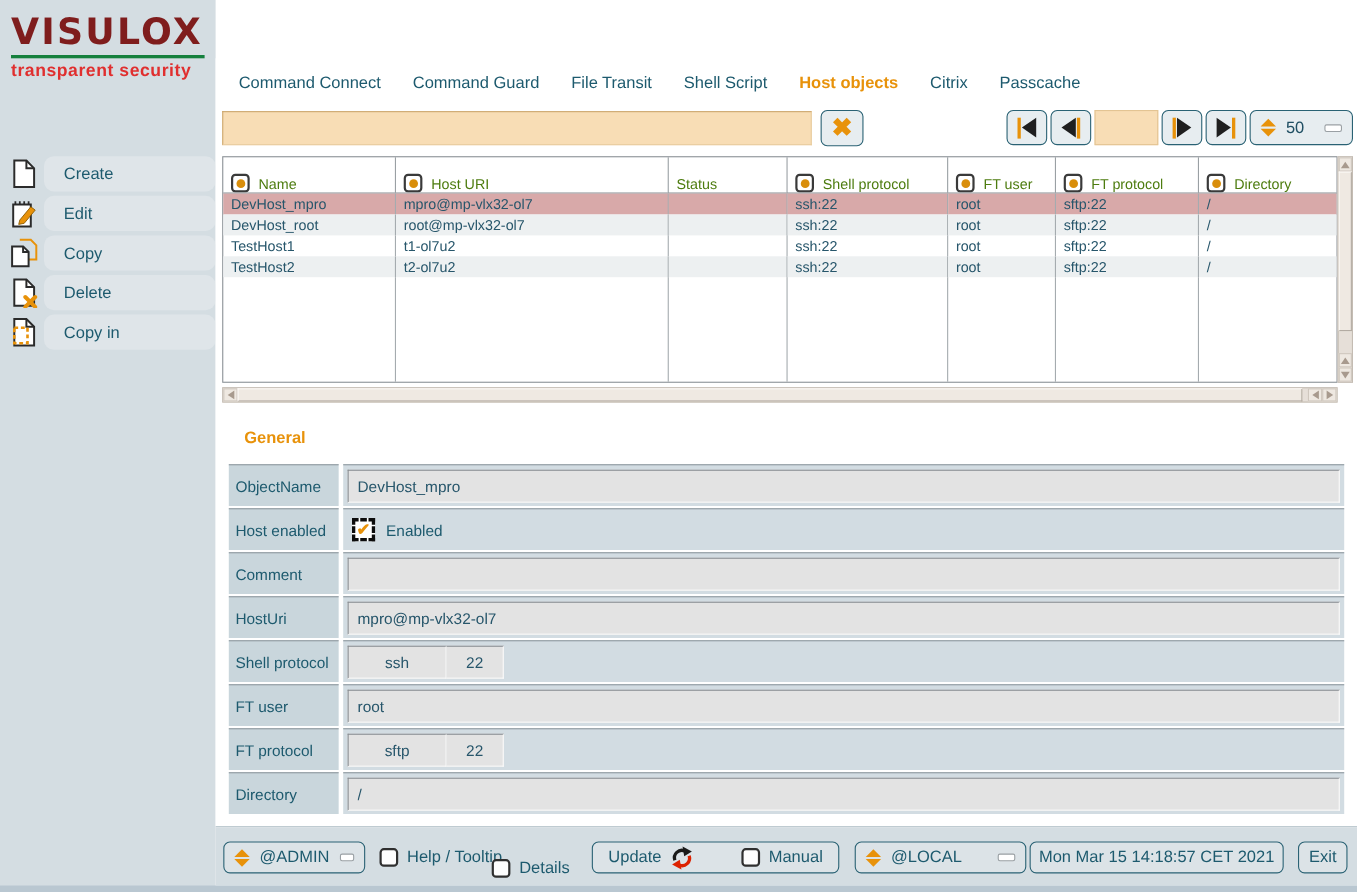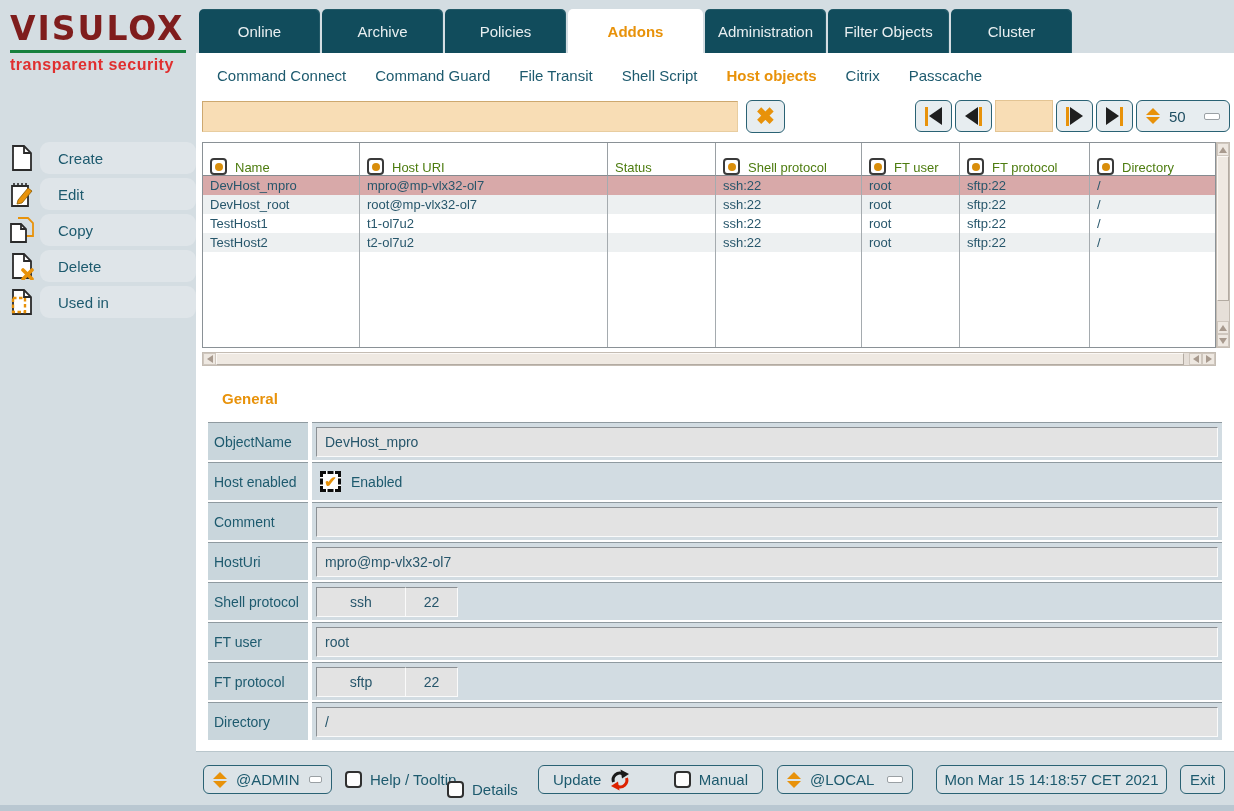--- a/index.html
+++ b/index.html
@@ -84,21 +84,21 @@
   .ffield.small { flex:0 0 90px; justify-content:center; text-align:center; padding:0; }
   .ffield.port { flex:0 0 52px; border-left:none; }
   .chk-dashed { width:21px; height:21px; border:3px dashed #0d0d0d; background:#fff; display:flex; align-items:center; justify-content:center; margin:0 10px 0 4px; color:#e8920a; font-weight:bold; font-size:15px; line-height:1; cursor:pointer; }
   .chk-label { color:#1d5a6e; font-size:14px; }
 
   
   .footer-sep { position:absolute; left:196px; top:751px; width:1038px; height:1px; background:#b9c6cc; }
   .footer { position:absolute; left:196px; top:752px; width:1038px; height:53px; background:#d4dde2; }
   .fctrl { position:absolute; top:13px; height:29px; border:1px solid #2a6274; border-radius:6px; background:#dce3e7; display:flex; align-items:center; font-size:15px; color:#1d5a6e; cursor:pointer; }
   .sel-admin { left:7px; width:129px; padding:0 9px; gap:9px; }
-  .sel-local { left:581px; width:136px; padding:0 9px; gap:9px; }
+  .sel-local { left:581px; width:156px; padding:0 9px; gap:9px; }
   .date-box { left:740px; width:231px; justify-content:center; cursor:default; }
   .exit-btn { left:984px; width:45px; justify-content:center; }
   .upd-group { left:342px; width:225px; padding:0 14px; justify-content:space-between; }
   .upd-left { display:flex; align-items:center; gap:8px; }
   .fcheck-wrap { position:absolute; top:13px; display:flex; align-items:center; gap:8px; color:#1d5a6e; font-size:15px; height:29px; }
   .fcheck { width:17px; height:17px; border:2px solid #2f2f2f; border-radius:4px; background:#fdfdfd; cursor:pointer; }
   .help-wrap { left:149px; } .details-wrap { left:251px;margin-top:10px; }
   .mini-check { display:flex; align-items:center; gap:8px; }
 
   .bottom-strip { position:absolute; left:0; top:805px; width:1234px; height:6px; background:#b9c7d1; }
@@ -158,38 +158,27 @@
           </div>
       </div>
 
       <div class="side-item">
         <svg class="side-ico" viewBox="0 0 26 28">
           <path d="M4 2 h11 l7 7 v17 H4 z" fill="#fff" stroke="#2b2b2b" stroke-width="1.8"></path>
           <path d="M15 2 v7 h7" fill="none" stroke="#2b2b2b" stroke-width="1.8"></path>
           <rect x="4" y="10" width="12" height="14" fill="none" stroke="#e8920a" stroke-width="2.4" stroke-dasharray="3.5 2.5"></rect>
         </svg>
         <div class="side-pill">
-            <span>Used in</span>
+            <span>Copy in</span>
           </div>
       </div>
 
     </div>
   </div>
 
-  <div class="topstrip">
-    <div class="tabs">
-      <div class="tab">Online</div>
-      <div class="tab">Archive</div>
-      <div class="tab">Policies</div>
-      <div class="tab wide active">Addons</div>
-      <div class="tab">Administration</div>
-      <div class="tab">Filter Objects</div>
-      <div class="tab">Cluster</div>
-    </div>
-  </div>
 
   <div class="content">
 
     <div class="subnav">
       <span>Command Connect</span>
       <span>Command Guard</span>
       <span>File Transit</span>
       <span>Shell Script</span>
       <span class="active">Host objects</span>
       <span>Citrix</span>

